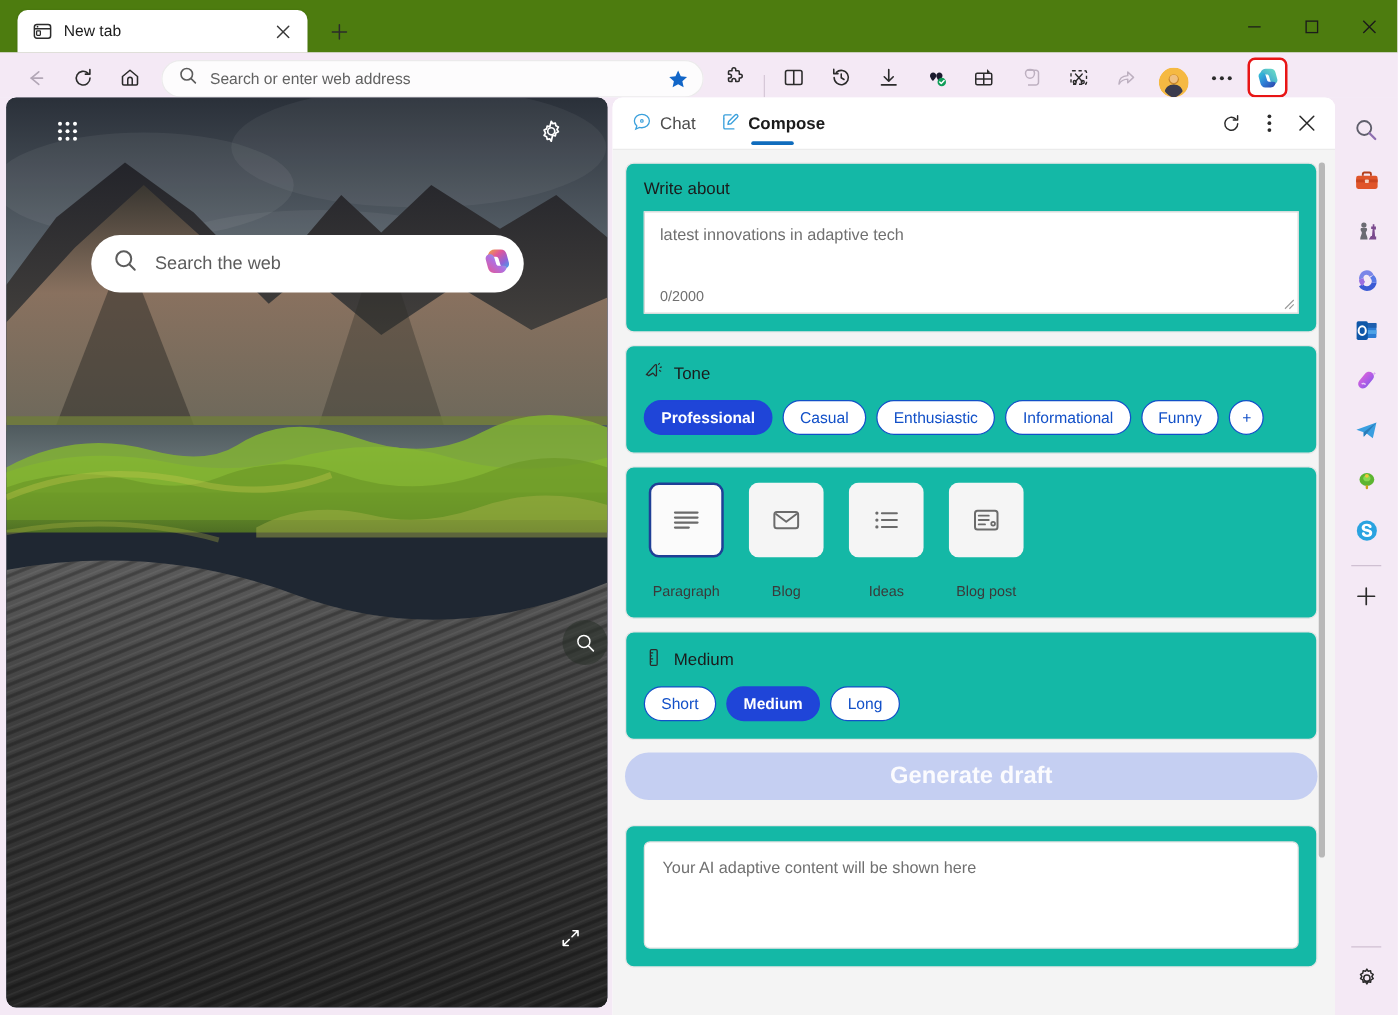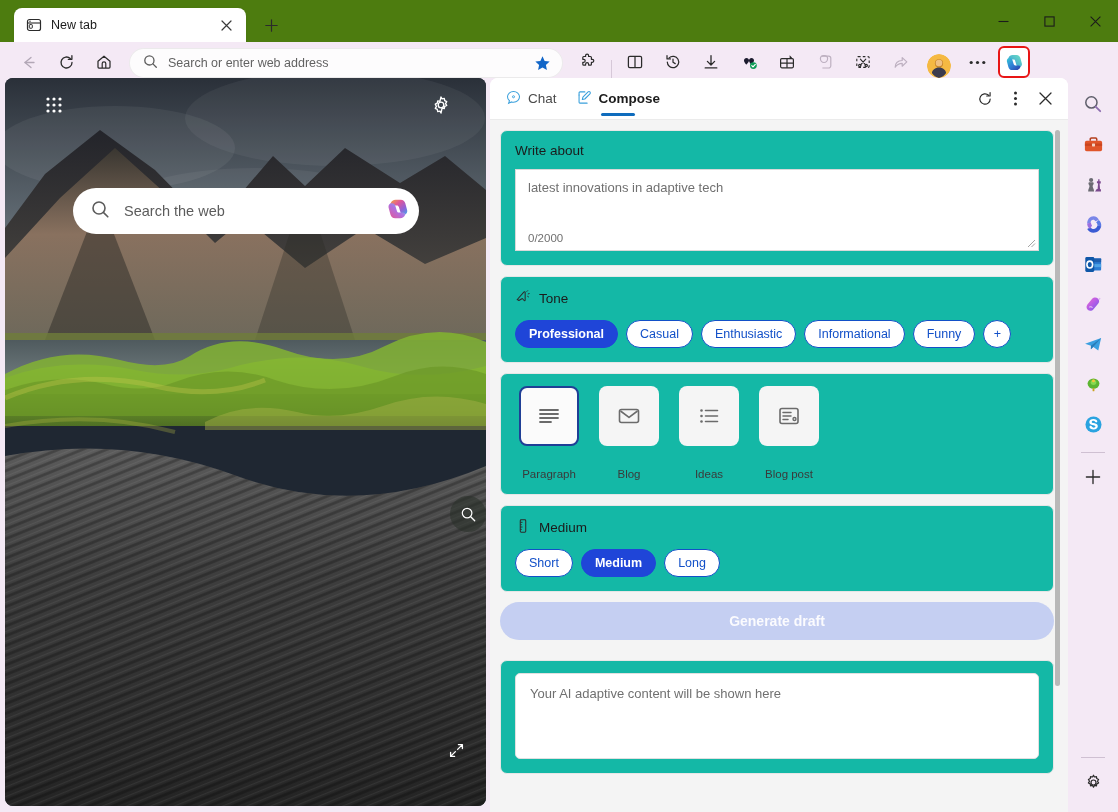--- a/index.html
+++ b/index.html
@@ -213,21 +213,21 @@
     width: 60px; height: 60px; border-radius: 8px;
     background: #f5f5f5; border: 2px solid transparent;
     display: flex; align-items: center; justify-content: center;
   }
   .fmt-tile.selected { background: #fbfbfb; border-color: #1f3f96; }
   .fmt-label { font-size: 11.5px; color: #3a3a3a; }
 
   .generate-btn {
     width: 100%; height: 38px; border-radius: 19px;
     background: #c5cff2; color: #fbfbfe;
-    font-size: 14px; font-weight: 600;
+    font-size: 19px; font-weight: 600;
     display: flex; align-items: center; justify-content: center;
     margin-top: 2px;
   }
 
   .preview-box {
     border: 1px solid #e0e0e0; border-radius: 5px;
     min-height: 86px; padding: 12px 14px; background: #fff;
   }
   .preview-text { font-size: 13px; color: #707070; }
 

